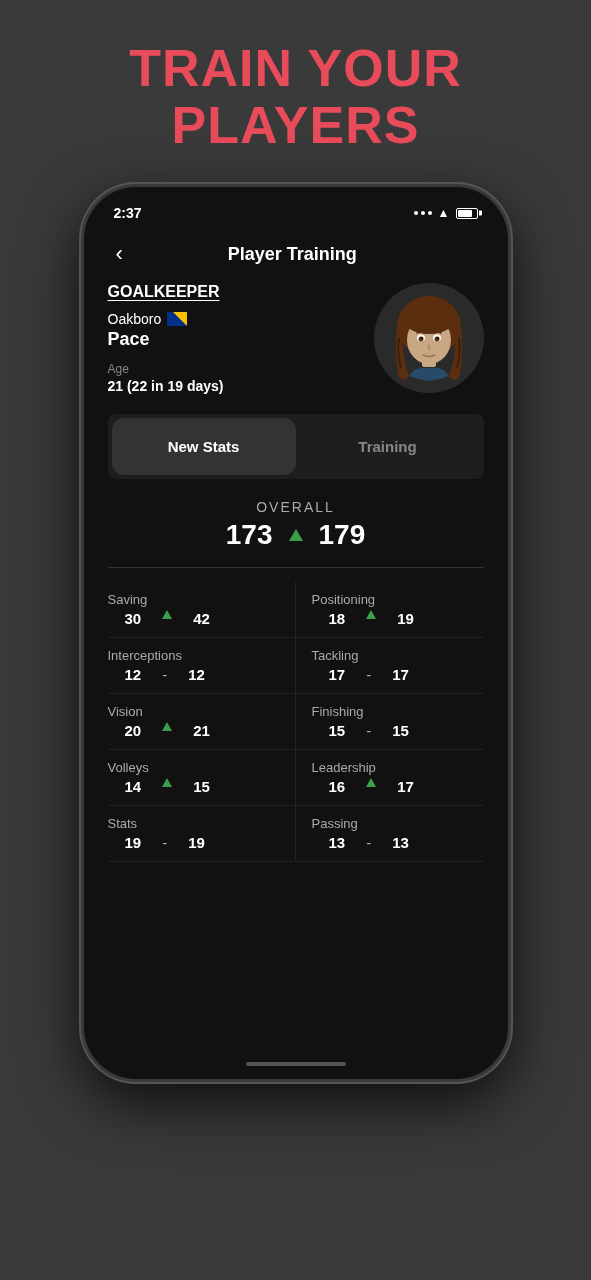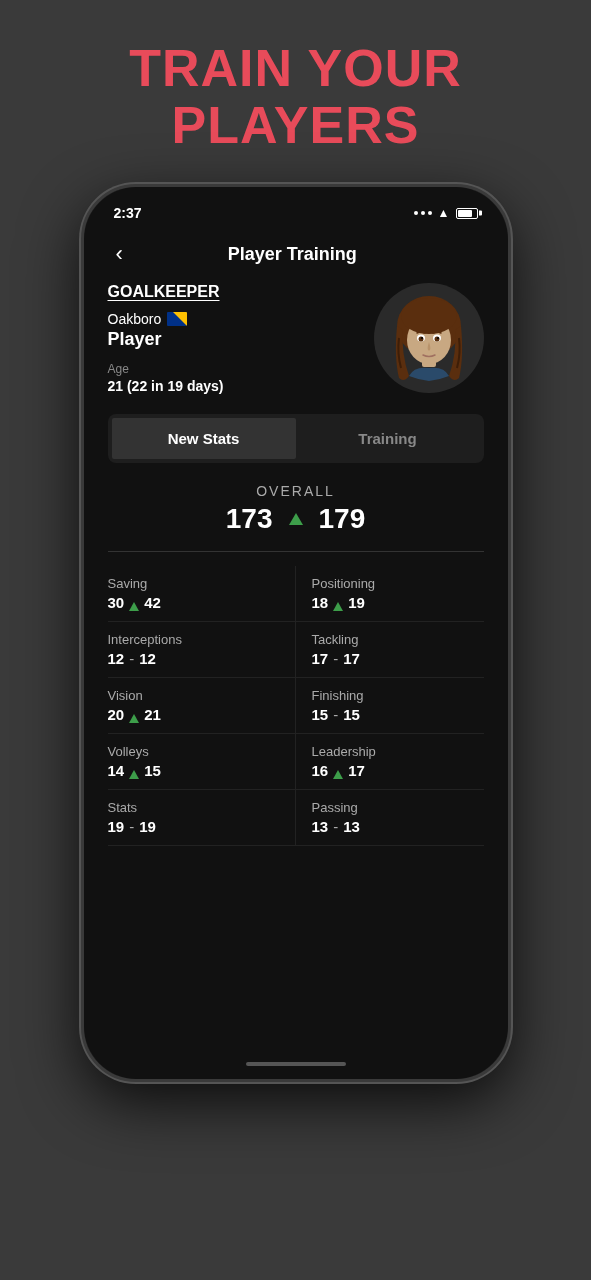--- a/index.html
+++ b/index.html
@@ -245,25 +245,25 @@
     .tab-row {
       display: flex;
       gap: 0;
       margin-bottom: 20px;
       background: #1e1e1e;
       border-radius: 8px;
       padding: 4px;
     }
     .tab-btn {
       flex: 1;
-      padding: 12px;
+      padding: 20px;
       text-align: center;
       font-size: 15px;
       font-weight: 600;
-      border-radius: 2px;
+      border-radius: 12px;
       cursor: pointer;
     }
     .tab-btn.active {
       background: #333;
       color: #fff;
     }
     .tab-btn.inactive {
       background: transparent;
       color: #888;
     }
@@ -321,25 +321,26 @@
     .stat-item:nth-child(even) {
       padding-left: 16px;
     }
     .stat-name {
       color: #aaa;
       font-size: 13px;
       margin-bottom: 3px;
     }
     .stat-values {
       display: flex;
-      align-items: flex-end;
-      gap: 5px;
+      align-items: flex-start;
+      gap: 21px;
       font-size: 15px;
       font-weight: 700;
       color: #fff;
+      margin-left: 17px;
     }
     .stat-values .triangle-up {
       border-left: 5px solid transparent;
       border-right: 5px solid transparent;
       border-bottom: 9px solid #3d9e4a;
     }
     .stat-dash {
       color: #aaa;
       font-weight: 400;
     }
@@ -399,21 +400,21 @@
 
       <div class="content">
 
         <div class="player-section">
           <div class="player-info">
             <div class="position-label">GOALKEEPER</div>
             <div class="team-row">
               <span class="team-name">Oakboro</span>
               <span class="flag flag-bosnia"></span>
             </div>
-            <div class="player-name">Player</div>
+            <div class="player-name">Pace</div>
             <div class="age-label">Age</div>
             <div class="age-value">21 (22 in 19 days)</div>
           </div>
           <div class="avatar-container">
 
             <svg width="100" height="100" viewBox="0 0 100 100">
 
               <ellipse cx="50" cy="38" rx="32" ry="30" fill="#5a2e0e"></ellipse>
 
               <rect x="43" y="65" width="14" height="14" fill="#c8a882" rx="2"></rect>

